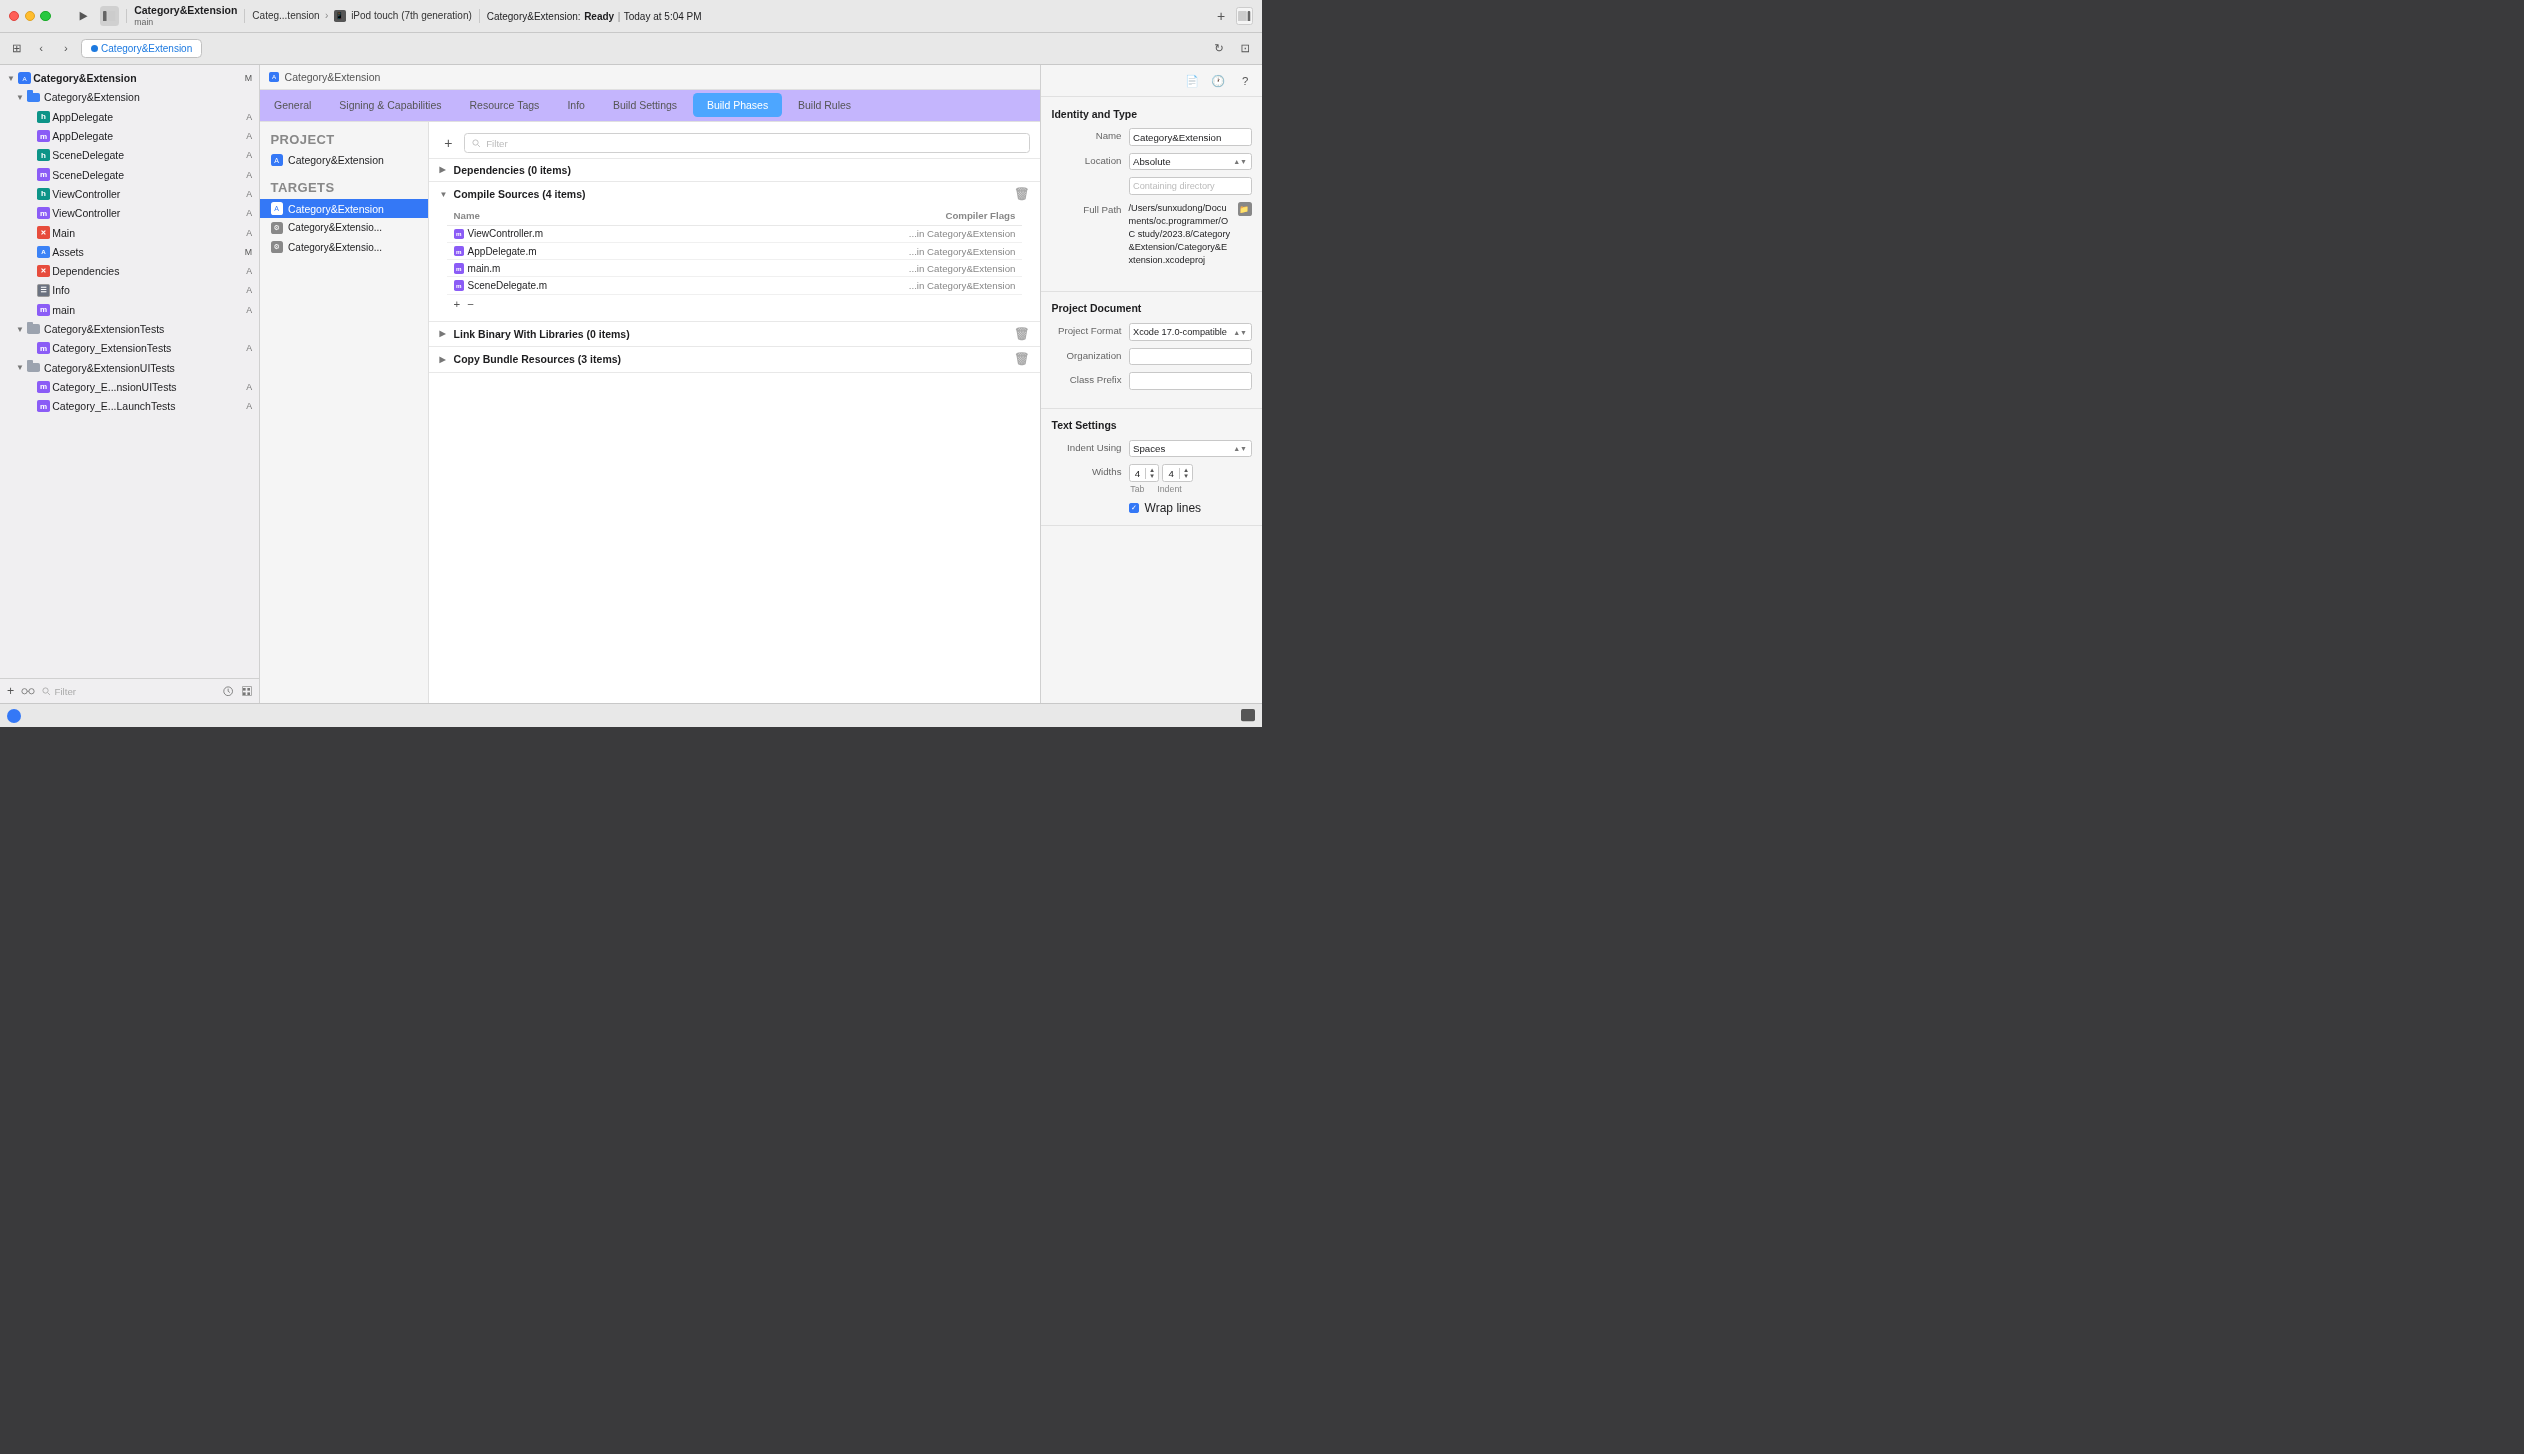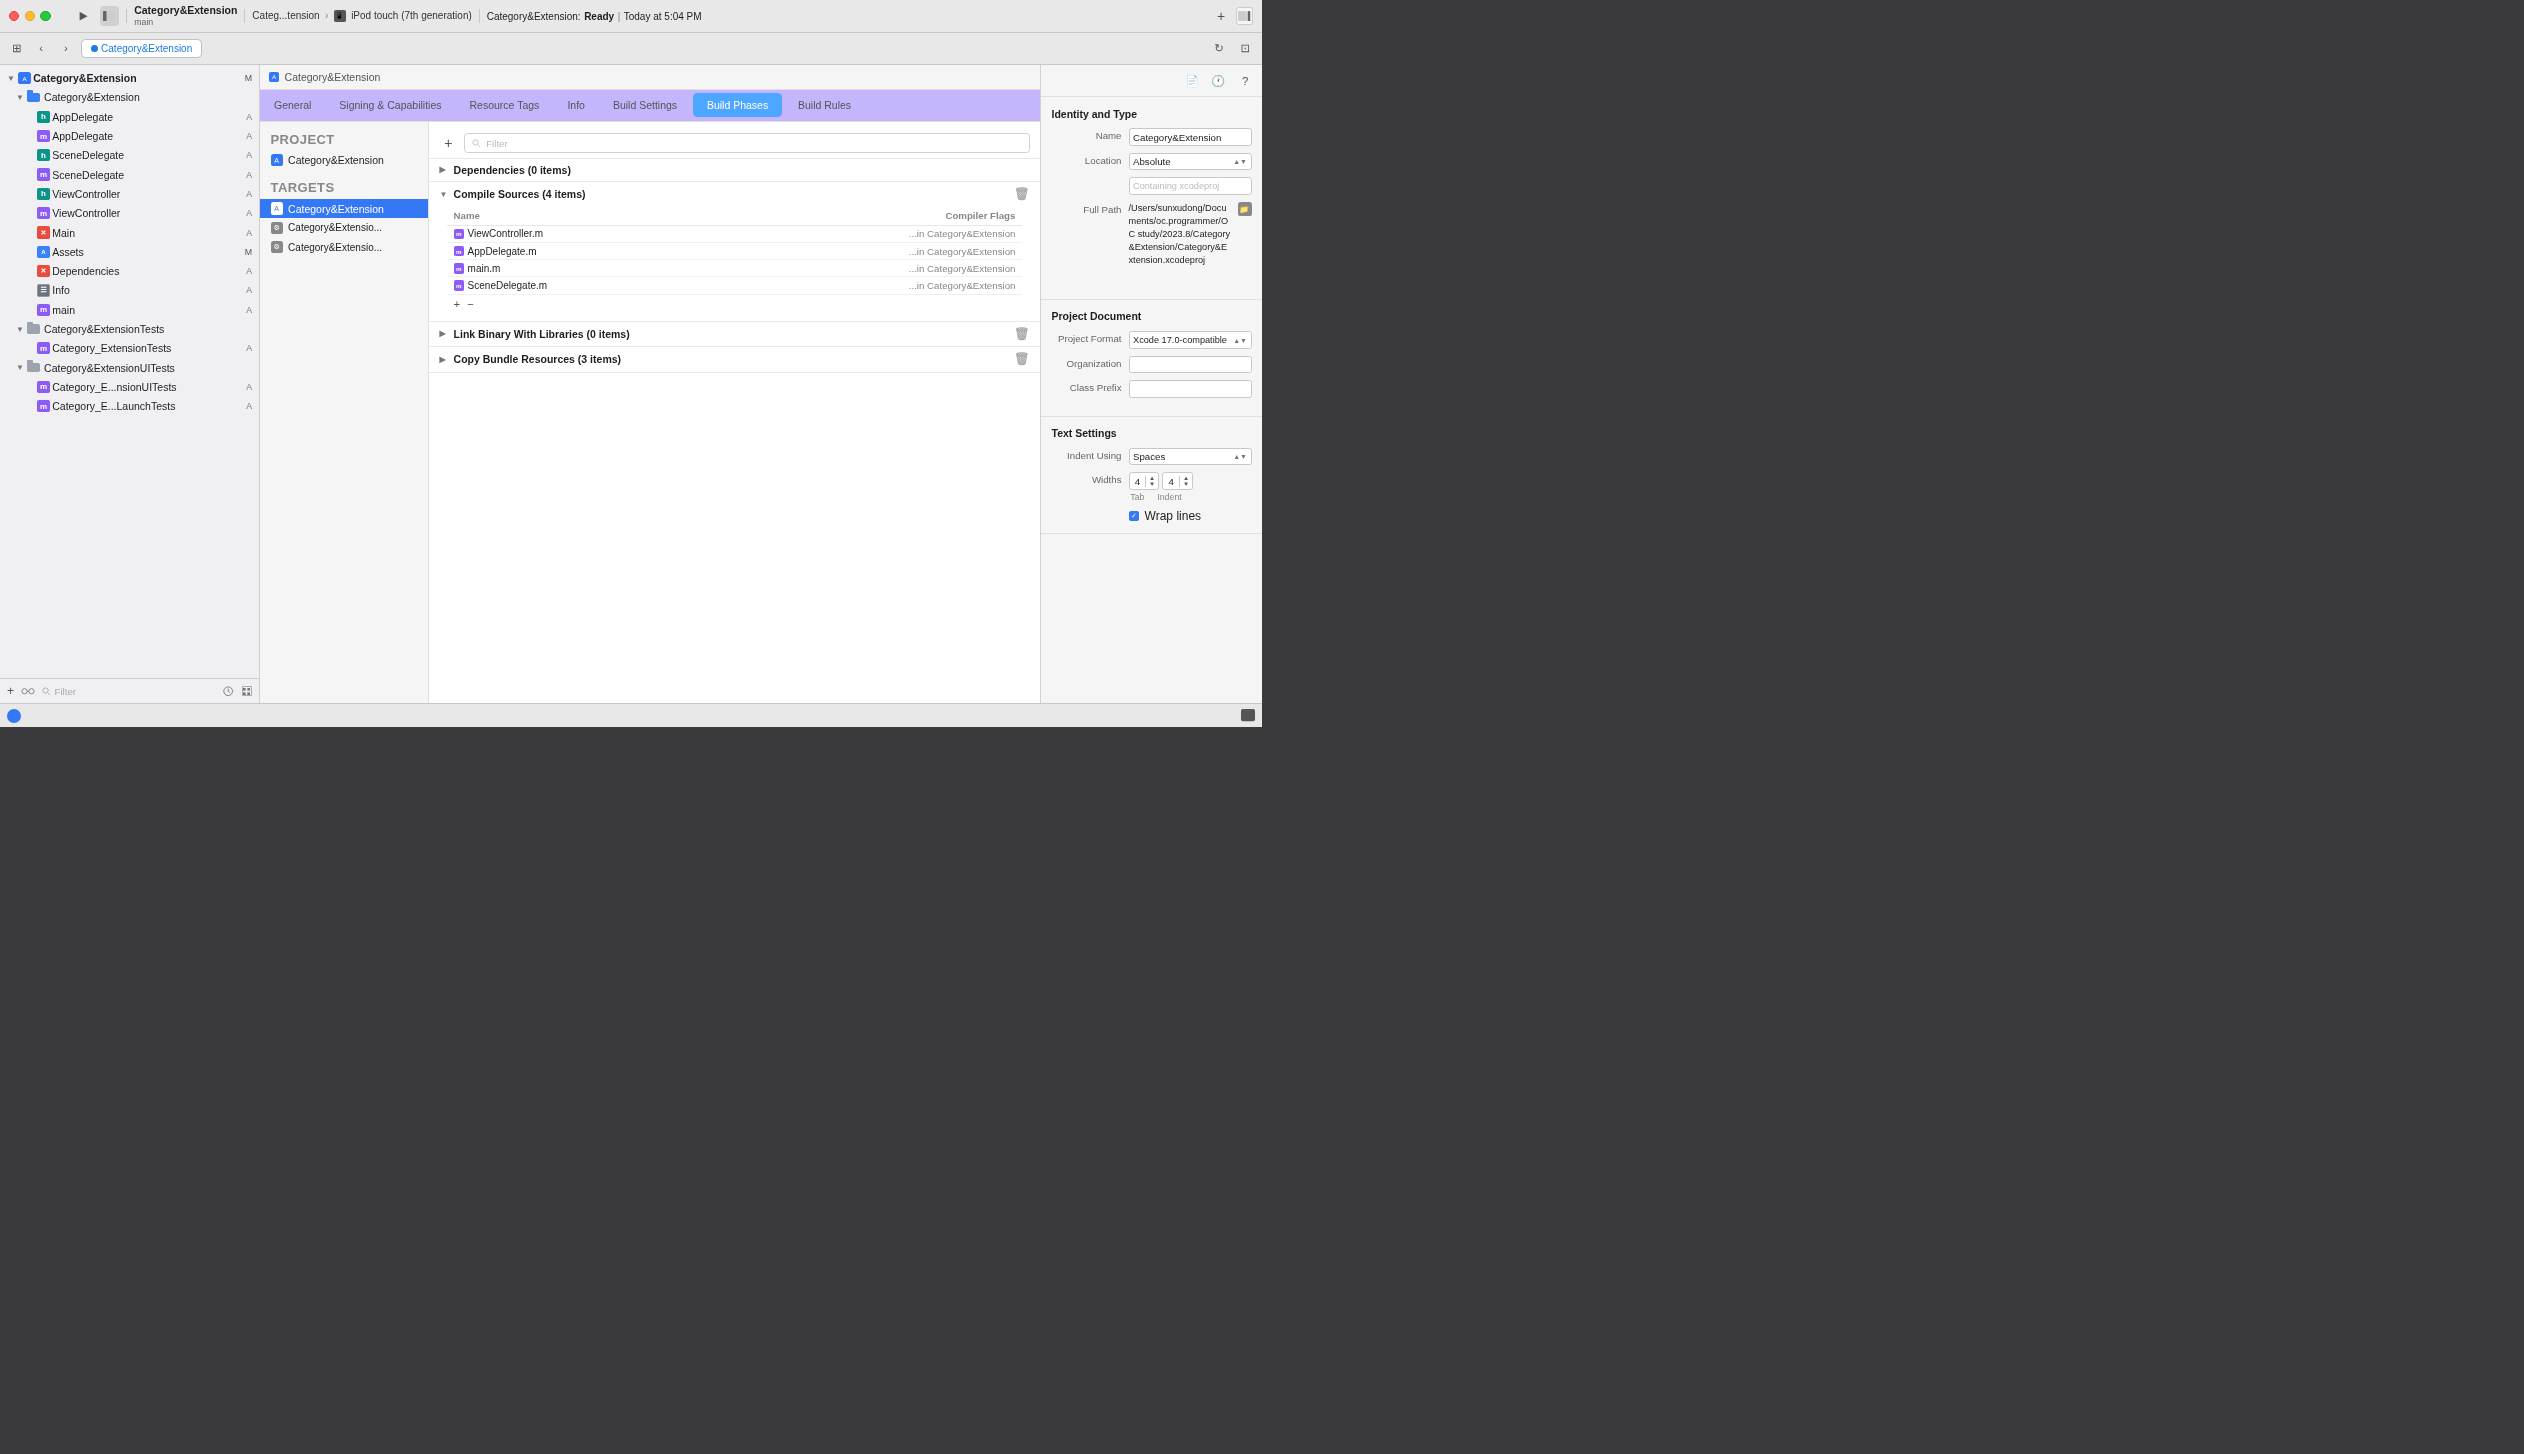--- a/index.html
+++ b/index.html
@@ -561,21 +561,21 @@
       align-items: center;
       justify-content: center;
       color: white;
       font-size: 8px;
       cursor: pointer;
       flex-shrink: 0;
     }
     .path-actions {
       display: flex;
       align-items: flex-start;
-      margin-bottom: 22px;
+      margin-bottom: 14px;
       gap: 7px;
     }
     .widths-row {
       display: flex;
       align-items: center;
       gap: 3.5px;
     }
     .width-stepper {
       display: flex;
       align-items: center;
@@ -1031,21 +1031,21 @@
         <span class="inspector-label">Location</span>
         <div class="inspector-select">
           <span>Absolute</span>
           <span class="inspector-select-arrow">▲▼</span>
         </div>
       </div>
 
       <div class="inspector-row">
         <span class="inspector-label"></span>
         <div class="inspector-field">
-          <span style="color:#bbb;font-size:9.2px">Containing xcodeproj</span>
+          <span style="color:#bbb;font-size:9.2px">Containing directory</span>
         </div>
       </div>
 
       <div class="path-actions">
         <span class="inspector-label">Full Path</span>
         <span class="inspector-full-path">/Users/sunxudong/Documents/oc.programmer/OC study/2023.8/Category&amp;Extension/Category&amp;Extension.xcodeproj</span>
         <div class="path-edit-icon">📁</div>
       </div>
     </div>
 

